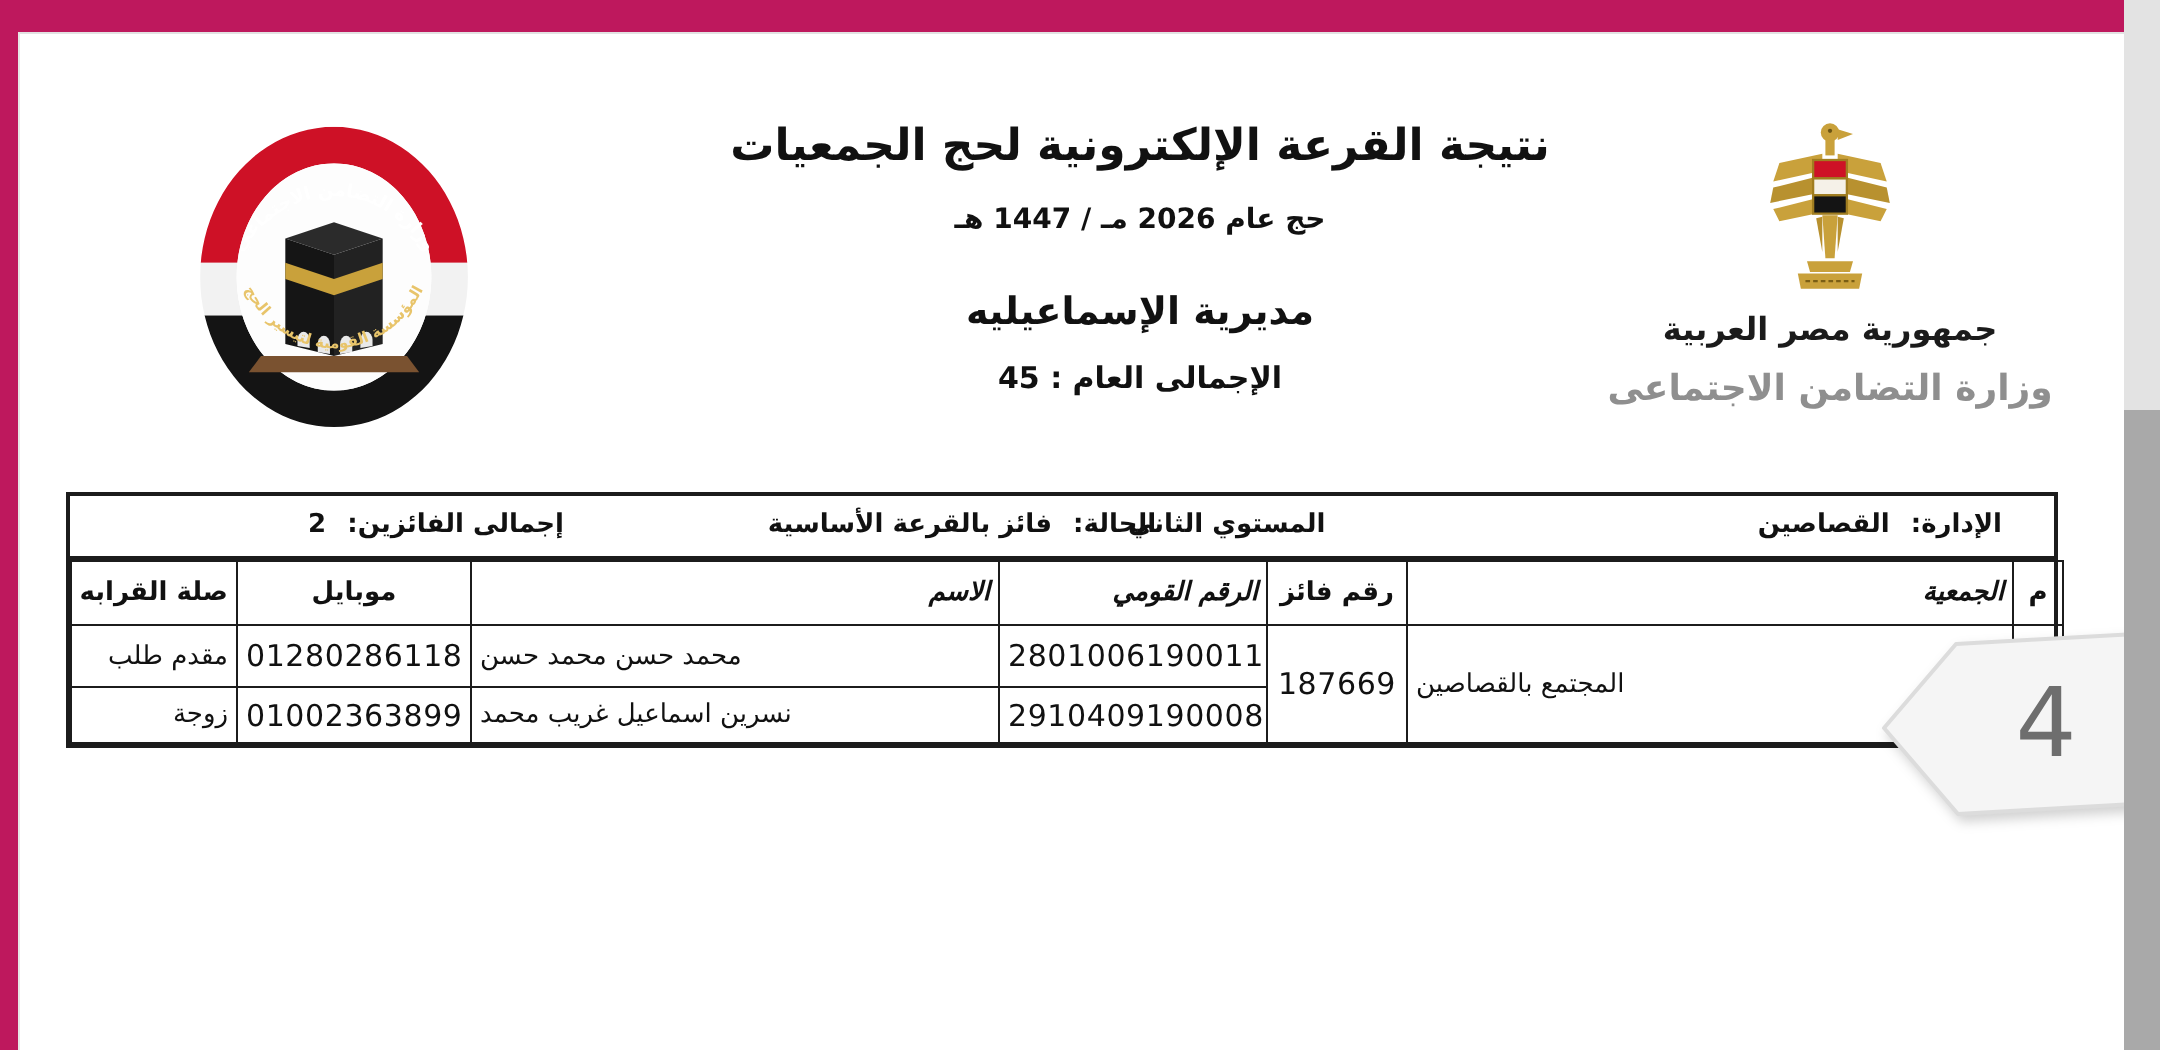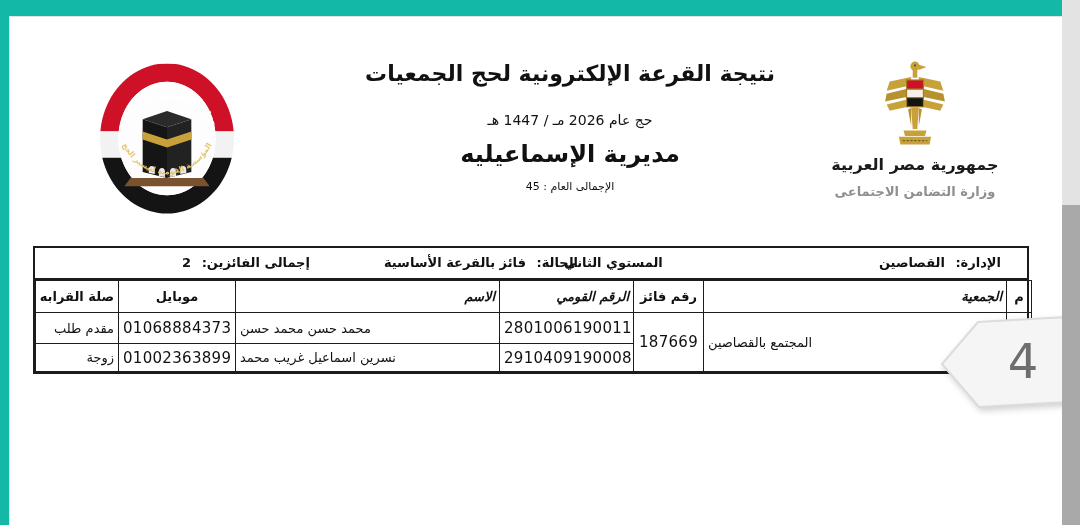--- a/index.html
+++ b/index.html
@@ -1,52 +1,52 @@
 <!DOCTYPE html>
 <html lang="ar"><head>
 <meta charset="utf-8">
 <style>
   * { margin:0; padding:0; box-sizing:border-box; }
   html,body { width:1080px; height:525px; overflow:hidden; }
   body { font-family:"DejaVu Sans", sans-serif; background:#efefef; position:relative; }
 
-  .stage { position:absolute; inset:0; width:1080px; height:525px; background:#14b8a6; }
+  .stage { position:absolute; inset:0; width:1080px; height:525px; background:#be185d; }
 
   
   .page {
     position:absolute; left:9px; top:16px; width:1053px; height:509px;
     background:#ffffff; border-top:1px solid #e2e2e2; border-left:1px solid #e6e6e6;
   }
 
   
   .scroll-track { position:absolute; right:0; top:0; width:18px; height:525px; background:#e3e3e3; }
   .scroll-thumb { position:absolute; right:0; top:205px; width:18px; height:320px; background:#a9a9a9; }
 
   
   .title-block { position:absolute; left:300px; top:42px; width:520px; text-align:center; direction:rtl; color:#111; }
   .title-1 { font-size:22px; font-weight:bold; line-height:30px; }
-  .title-2 { font-size:14px; font-weight:normal; line-height:24px; margin-top:19px; }
-  .title-3 { font-size:24px; font-weight:bold; line-height:28px; margin-top:8px; }
-  .title-4 { font-size:11px; font-weight:normal; line-height:26px; margin-top:6px; }
+  .title-2 { font-size:14px; font-weight:bold; line-height:24px; margin-top:9px; }
+  .title-3 { font-size:19px; font-weight:bold; line-height:28px; margin-top:20px; }
+  .title-4 { font-size:15px; font-weight:bold; line-height:26px; margin-top:6px; }
 
   .emblem-block { position:absolute; left:770px; top:40px; width:270px; text-align:center; }
   .eagle-wrap { display:block; margin:0 auto; width:70px; height:92px; }
   .country-name { direction:rtl; font-size:16px; font-weight:bold; color:#1b1b1b; margin-top:6px; letter-spacing:0.5px; }
-  .ministry-name { direction:rtl; font-size:13px; font-weight:bold; color:#8f8f8f; margin-top:10px; letter-spacing:1px; }
+  .ministry-name { direction:rtl; font-size:18px; font-weight:bold; color:#8f8f8f; margin-top:10px; letter-spacing:1px; }
 
   .hajj-logo { position:absolute; left:86px; top:43px; width:142px; height:158px; }
 
   
   .table-wrap { position:absolute; left:33px; top:246px; width:996px; border:2px solid #1c1c1c; background:#fff; }
   .info-band { position:relative; height:32px; border-bottom:2px solid #1c1c1c; direction:rtl; font-size:13px; font-weight:bold; color:#111; }
   .info-item { position:absolute; top:7px; white-space:nowrap; }
   .info-admin   { right:26px; }
   .info-level   { left:529px; width:130px; text-align:left; }
   .info-status  { left:316px; width:260px; text-align:center; }
-  .info-winners { left:116px; width:190px; text-align:center; }
+  .info-winners { left:88px; width:190px; text-align:center; }
   .info-item .lbl { margin-left:6px; }
 
   table.results { width:100%; border-collapse:collapse; table-layout:fixed; direction:rtl; font-size:13px; color:#111; }
   table.results th, table.results td { border:1px solid #1c1c1c; overflow:hidden; white-space:nowrap; padding:0 4px; }
   table.results th { font-weight:bold; height:32px; }
   table.results tr.r1 td { height:31px; }
   table.results tr.r2 td { height:28px; }
   .col-m   { width:25px; }
   .col-assoc { width:303px; }
   .col-req { width:70px; }
@@ -191,21 +191,21 @@
         <th class="h-name">الاسم</th>
         <th class="h-mob">موبايل</th>
         <th class="h-rel">صلة القرابه</th>
       </tr>
       <tr class="r1">
         <td rowspan="2" class="c-center"></td>
         <td rowspan="2" class="c-center">المجتمع بالقصاصين</td>
         <td rowspan="2" class="c-num">187669</td>
         <td class="c-num">28010061900111</td>
         <td class="c-center">محمد حسن محمد حسن</td>
-        <td class="c-num">01068884373</td>
+        <td class="c-num">01280286118</td>
         <td class="c-rel">مقدم طلب</td>
       </tr>
       <tr class="r2">
         <td class="c-num">29104091900083</td>
         <td class="c-center">نسرين اسماعيل غريب محمد</td>
         <td class="c-num">01002363899</td>
         <td class="c-rel">زوجة</td>
       </tr>
     </tbody>
       </table>

